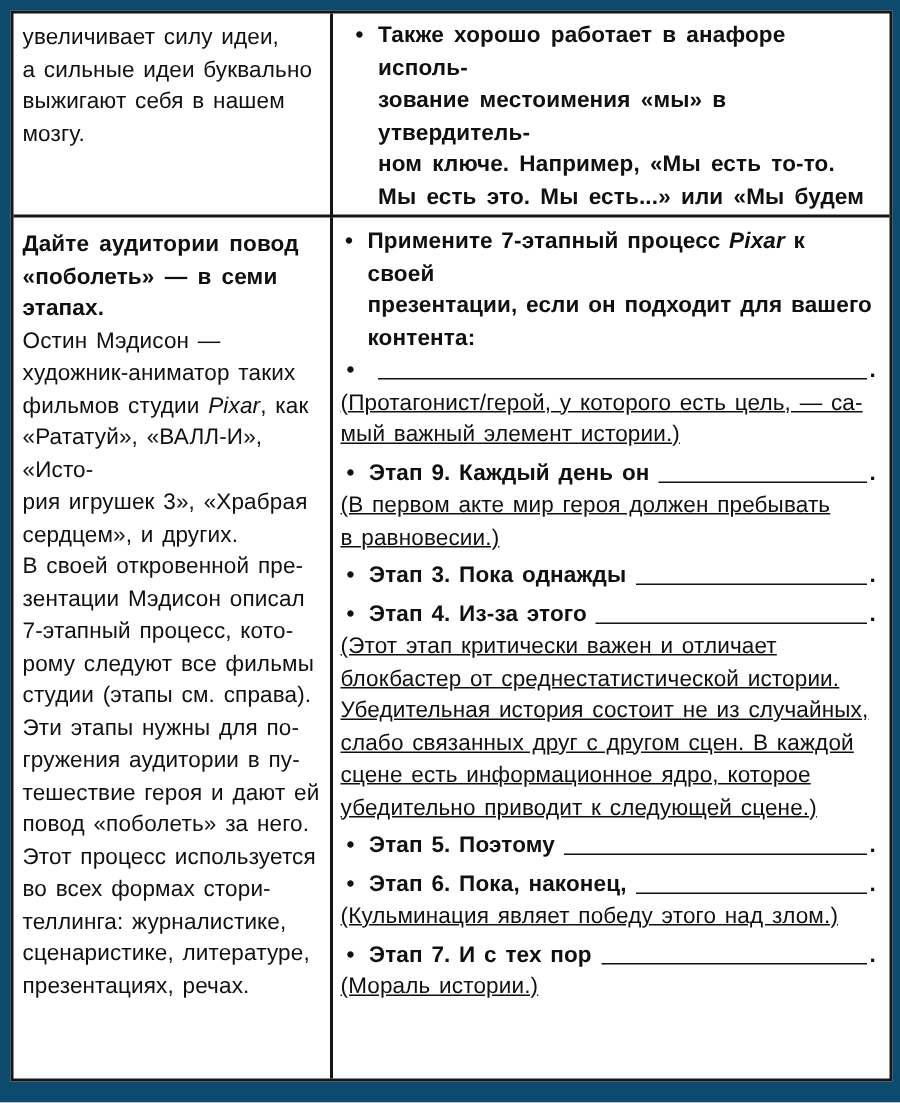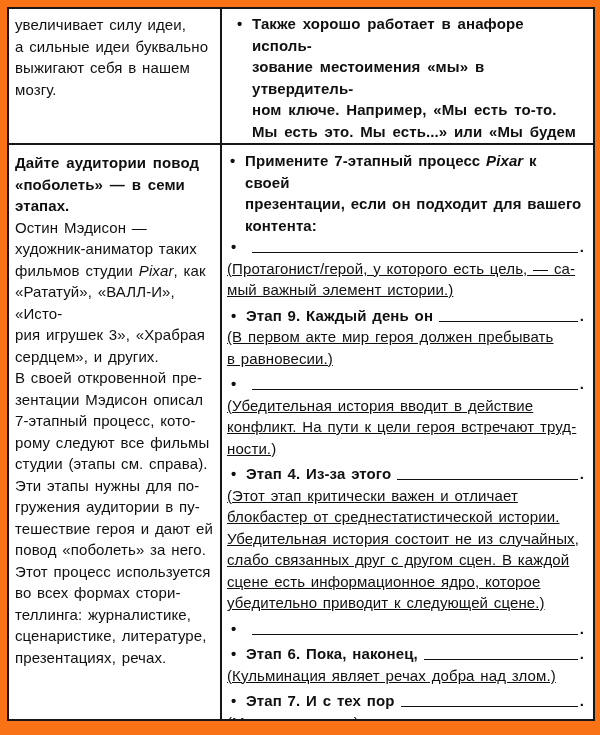--- a/index.html
+++ b/index.html
@@ -1,21 +1,21 @@
 <!DOCTYPE html>
 <html><head>
 <meta charset="utf-8">
 <style>
   * { margin: 0; padding: 0; box-sizing: border-box; }
   html, body { background: #e8e8e8; }
   .page {
     position: relative;
     width: 600px;
     height: 735px;
-    background: #f97316;
+    background: #0c4a6e;
     color: #101010;
     font-family: "Liberation Sans", sans-serif;
     font-size: 15px;
     line-height: 21.5px;
     letter-spacing: 0.1px;
     word-spacing: 1.5px;
     overflow: hidden;
   }
   .tbl {
     position: absolute;
@@ -94,53 +94,54 @@
       <span class="stage-label">Этап 9. Каждый день он</span>
       <span class="blank"></span>
       <span class="tail">.</span>
     </div>
     <div class="txt note">(В первом акте мир героя должен пребывать<br>в равновесии.)</div>
   </div>
 
   <div class="block">
     <div class="stage-line bold">
       <span class="bullet">•</span>
+      <span class="stage-label">Этап 3. Пока однажды</span>
       <span class="blank"></span>
       <span class="tail">.</span>
     </div>
-    <div class="txt note">(Убедительная история вводит в действие<br>конфликт. На пути к цели героя встречают труд-<br>ности.)</div>
   </div>
 
   <div class="block">
     <div class="stage-line bold">
       <span class="bullet">•</span>
       <span class="stage-label">Этап 4. Из-за этого</span>
       <span class="blank"></span>
       <span class="tail">.</span>
     </div>
     <div class="txt note">(Этот этап критически важен и отличает<br>блокбастер от среднестатистической истории.<br>Убедительная история состоит не из случайных,<br>слабо связанных друг с другом сцен. В каждой<br>сцене есть информационное ядро, которое<br>убедительно приводит к следующей сцене.)</div>
   </div>
 
   <div class="block">
     <div class="stage-line bold">
       <span class="bullet">•</span>
+      <span class="stage-label">Этап 5. Поэтому</span>
       <span class="blank"></span>
       <span class="tail">.</span>
     </div>
 
   </div>
 
   <div class="block">
     <div class="stage-line bold">
       <span class="bullet">•</span>
       <span class="stage-label">Этап 6. Пока, наконец,</span>
       <span class="blank"></span>
       <span class="tail">.</span>
     </div>
-    <div class="txt note">(Кульминация являет речах добра над злом.)</div>
+    <div class="txt note">(Кульминация являет победу этого над злом.)</div>
   </div>
 
   <div class="block">
     <div class="stage-line bold">
       <span class="bullet">•</span>
       <span class="stage-label">Этап 7. И с тех пор</span>
       <span class="blank"></span>
       <span class="tail">.</span>
     </div>
     <div class="txt note">(Мораль истории.)</div>

